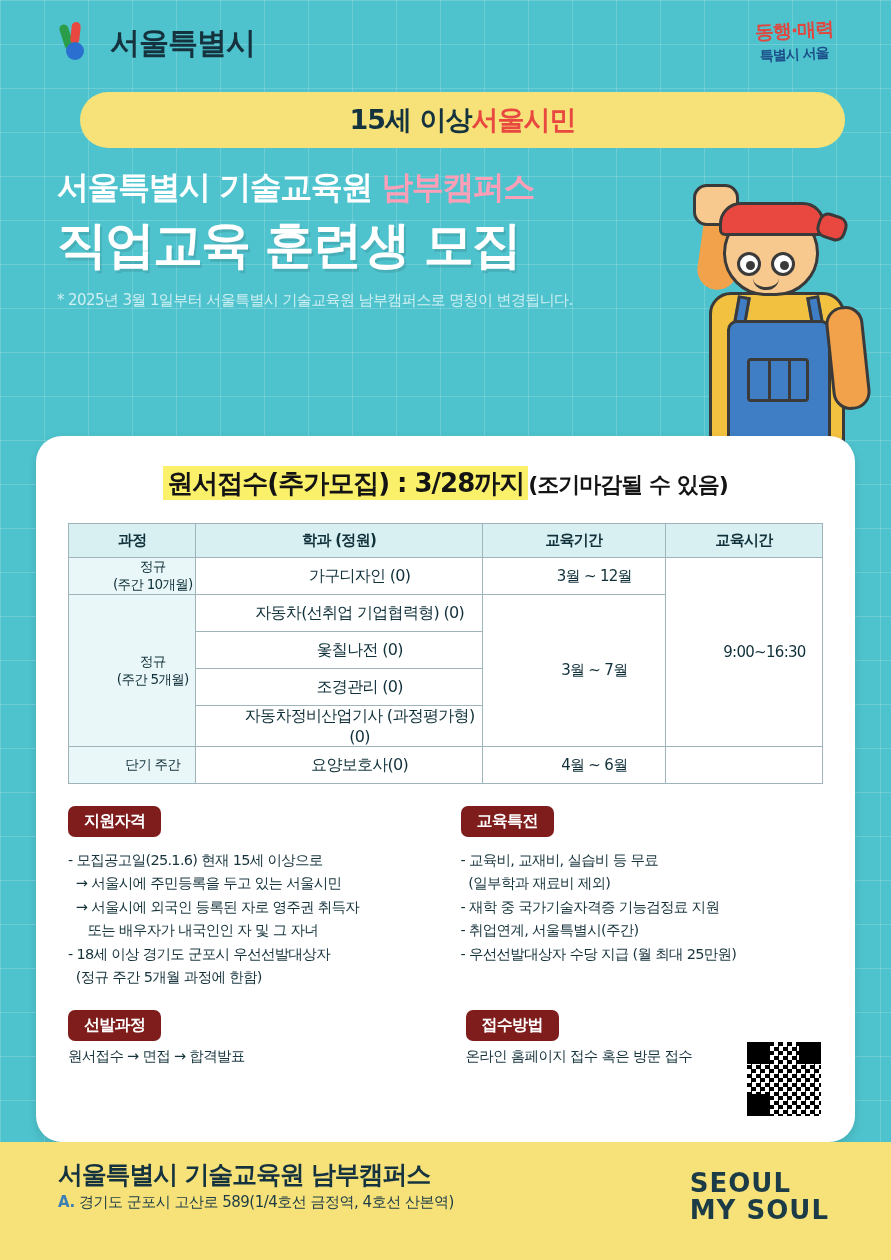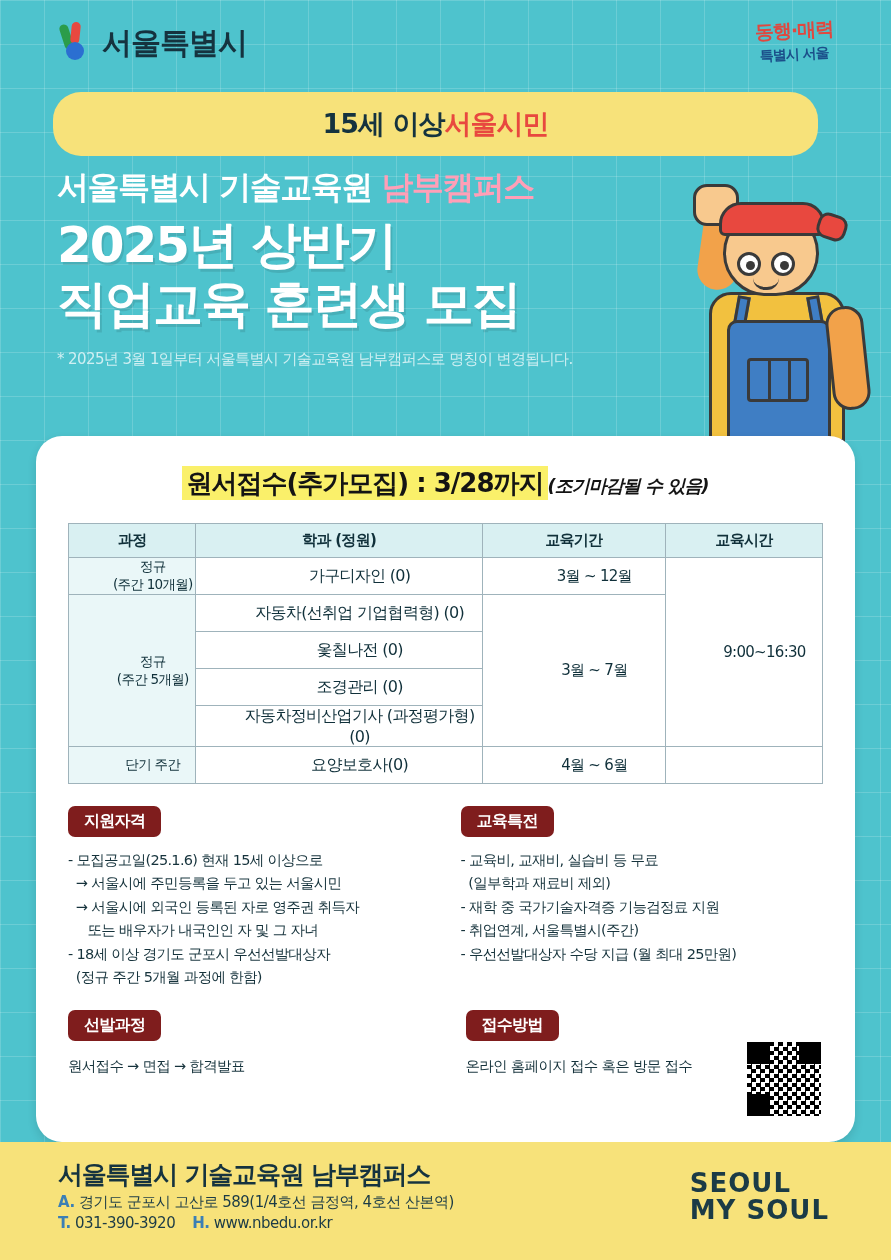--- a/index.html
+++ b/index.html
@@ -17,21 +17,21 @@
     background:
       repeating-linear-gradient(to right, rgba(255,255,255,.17) 0 1px, transparent 1px 44px),
       repeating-linear-gradient(to bottom, rgba(255,255,255,.17) 0 1px, transparent 1px 44px),
       linear-gradient(#4ec3cd, #4ec3cd);
   }
 
   
   .header { position: absolute; top: 0; left: 0; right: 0; height: 86px; }
   .seoul-logo {
     position: absolute; left: 58px; top: 22px;
-    display: flex; align-items: center; gap: 8px;
+    display: flex; align-items: center; gap: 16px;
   }
   .seoul-logo .mark { width: 36px; height: 42px; position: relative; }
   .seoul-logo .mark .b1 {
     position: absolute; left: 4px; top: 2px; width: 9px; height: 26px;
     background: #2b9c4a; border-radius: 5px; transform: rotate(-18deg);
   }
   .seoul-logo .mark .b2 {
     position: absolute; left: 13px; top: 0px; width: 9px; height: 22px;
     background: #e8483f; border-radius: 5px; transform: rotate(6deg);
   }
@@ -50,21 +50,21 @@
     font-size: 19px; font-weight: bold; color: #e0483f; letter-spacing: -1px;
     transform: rotate(-3deg);
   }
   .brand-right .l2 {
     font-size: 14px; font-weight: bold; color: #1b4f8a; letter-spacing: -1px;
     transform: rotate(-3deg); margin-top: 2px;
   }
 
   
   .yellow-banner {
-    position: absolute; left: 53px; top: 92px; width: 765px; height: 64px;
+    position: absolute; left: 80px; top: 92px; width: 765px; height: 56px;
     background: #f7e27a; border-radius: 28px;
     display: flex; align-items: center; justify-content: center;
     font-size: 27px; font-weight: bold; color: #15333f; letter-spacing: -1px;
   }
   .yellow-banner .hl { color: #e8483f; }
 
   
   .title-block { position: absolute; left: 57px; top: 166px; width: 600px; }
   .t-line1 {
     font-size: 32px; font-weight: bold; color: #ffffff; letter-spacing: -1.5px;
@@ -148,21 +148,21 @@
     padding: 22px 32px;
   }
 
   .apply-line {
     text-align: center; font-size: 26px; font-weight: bold; color: #141414;
     letter-spacing: -1px; margin-top: 8px;
   }
   .apply-line .hl {
     background: #faf06a; padding: 2px 4px;
   }
-  .apply-line .small { font-size: 18px; font-style: italic; }
+  .apply-line .small { font-size: 22px; }
 
   
   table { border-collapse: collapse; width: 100%; margin-top: 22px; }
   th, td {
     border: 1px solid #9fb3bb; text-align: center; color: #10303a;
     letter-spacing: -0.7px;
   }
   thead th {
     background: #d9f0f2; font-size: 15px; font-weight: bold; height: 34px;
   }
@@ -180,21 +180,21 @@
     font-size: 16px; padding: 5px 16px; border-radius: 7px; letter-spacing: -0.7px;
   }
   ul.body-list { margin-top: 12px; list-style: none; }
   ul.body-list li {
     font-size: 14.5px; color: #16333c; line-height: 1.62; letter-spacing: -0.7px;
     white-space: pre;
   }
 
   .bottom-sections { display: flex; margin-top: 20px; gap: 40px; }
   .bottom-sections .one-line {
-    margin-top: 16px; font-size: 14.5px; color: #16333c; letter-spacing: -0.7px;
+    margin-top: 6px; font-size: 14.5px; color: #16333c; letter-spacing: -0.7px;
   }
 
   
   .qr {
     position: absolute; right: 34px; bottom: 26px; width: 74px; height: 74px;
     background:
       linear-gradient(#000,#000) 0 0/22px 22px no-repeat,
       linear-gradient(#fff,#fff) 5px 5px/12px 12px no-repeat,
       linear-gradient(#000,#000) 8px 8px/6px 6px no-repeat,
       linear-gradient(#000,#000) 52px 0/22px 22px no-repeat,
@@ -246,21 +246,20 @@
   <div class="yellow-banner">
     <span>15세 이상 </span>
       <span class="hl">서울시민</span>
   </div>
 
   <div class="title-block">
     <div class="t-line1">
       <span>서울특별시 기술교육원 </span><span class="pink">남부캠퍼스</span>
     </div>
     <div class="t-big">
-      <div>2025년 상반기</div>
       <div>직업교육 훈련생 모집</div>
     </div>
     <div class="t-note">* 2025년 3월 1일부터 서울특별시 기술교육원 남부캠퍼스로
   명칭이 변경됩니다.</div>
   </div>
 
   <div class="worker">
     <div class="w-arm-up"></div>
     <div class="w-fist"></div>
     <div class="w-body"></div>
@@ -368,26 +367,19 @@
 
     <div class="qr"></div>
   </div>
 
   <div class="footer">
     <h2>서울특별시 기술교육원 남부캠퍼스</h2>
     <div class="row">
       <span class="k">A.</span>
       <span>경기도 군포시 고산로 589(1/4호선 금정역, 4호선 산본역)</span>
     </div>
-    <div class="row">
-      <span class="k">T.</span>
-      <span>031-390-3920</span>
-      &nbsp;&nbsp;
-      <span class="k">H.</span>
-      <span>www.nbedu.or.kr</span>
-    </div>
     <div class="seoul-my-soul">
       <div class="sms1">SEOUL</div>
       <div class="sms2">MY SOUL</div>
     </div>
   </div>
 
 </div>
 
 </body></html>

